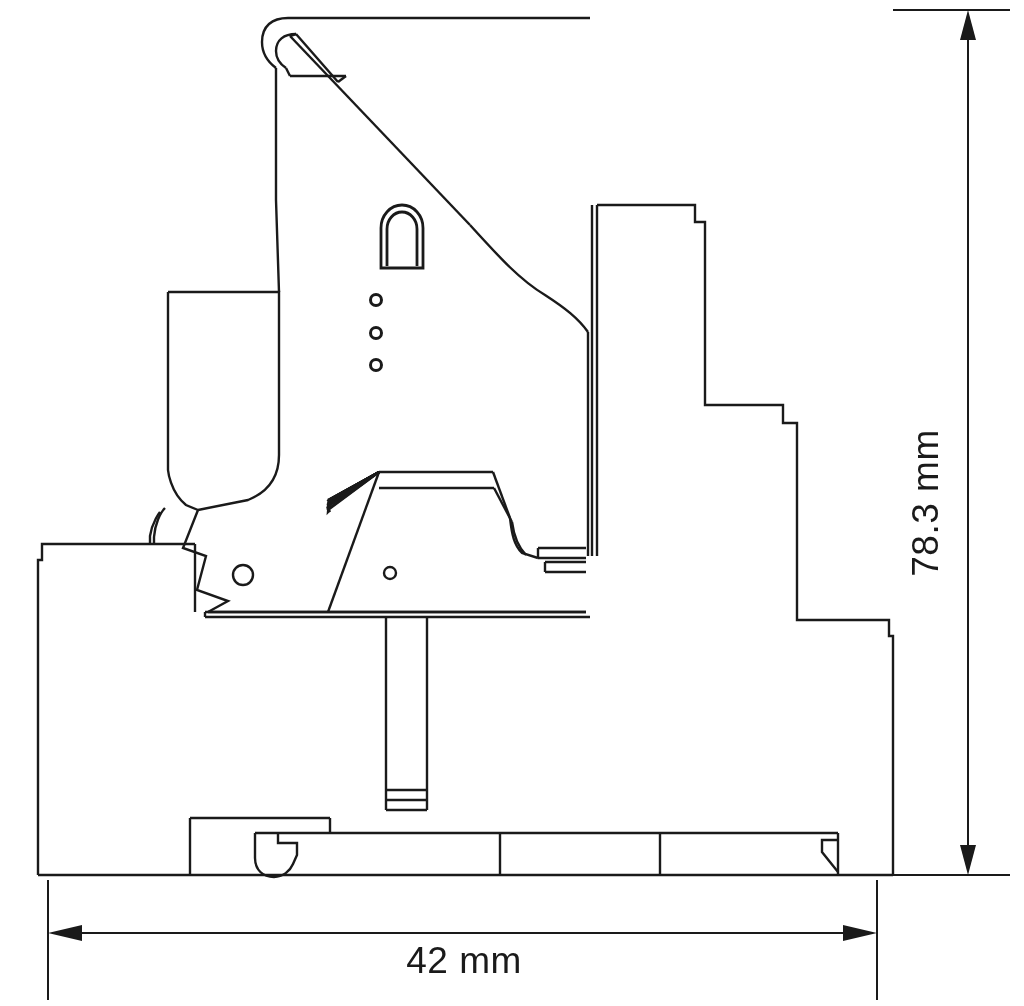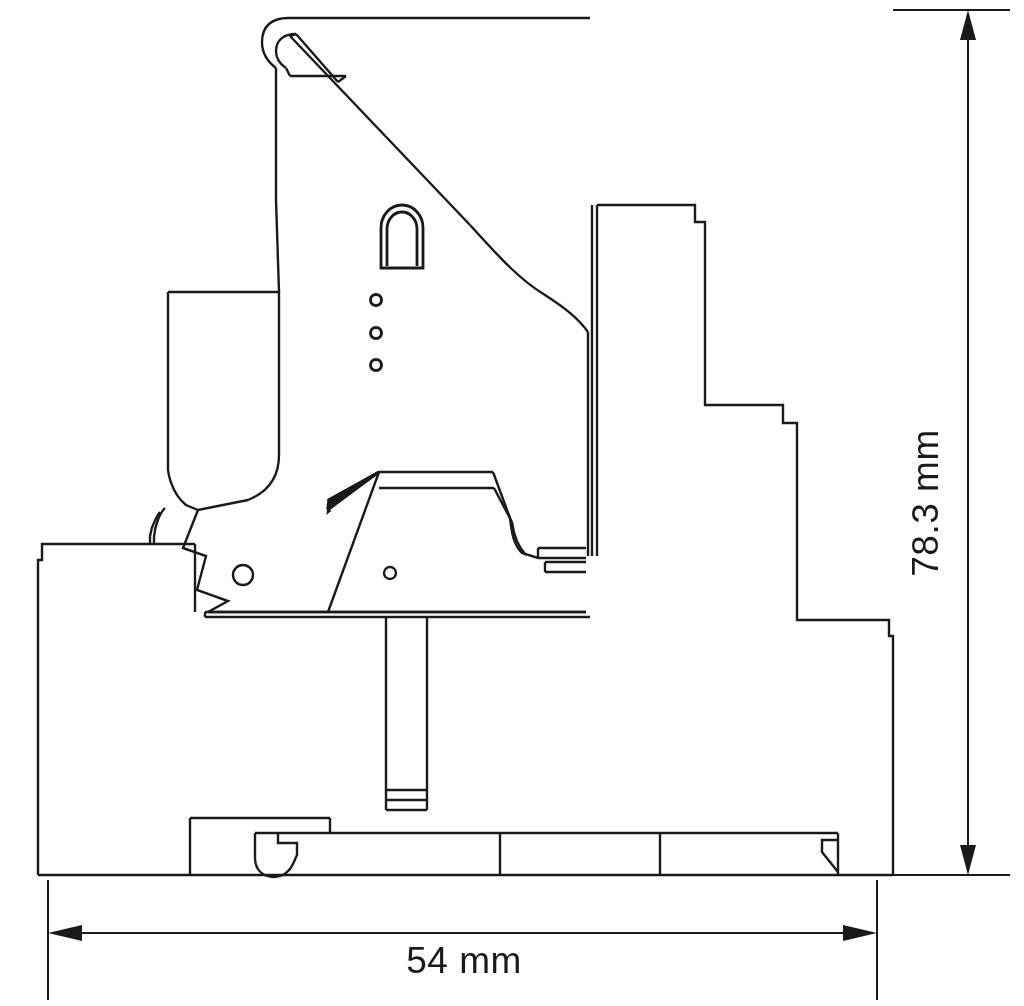--- a/index.html
+++ b/index.html
@@ -222,17 +222,17 @@
       <line x1="877" y1="880" x2="877" y2="1000" stroke="#1a1a1a" stroke-width="2"></line>
 
       <line x1="52" y1="933" x2="873" y2="933" stroke="#1a1a1a" stroke-width="2"></line>
 
       <polygon points="48,933 82,925 82,941" fill="#1a1a1a"></polygon>
       <polygon points="877,933 843,925 843,941" fill="#1a1a1a"></polygon>
     </g>
 
   </svg>
 
-  <div class="dim-label" id="label-width">54 mm</div>
+  <div class="dim-label" id="label-width">42 mm</div>
 
   <div class="dim-label" id="label-height">78.3 mm</div>
 
 </div>
 
 </body></html>

